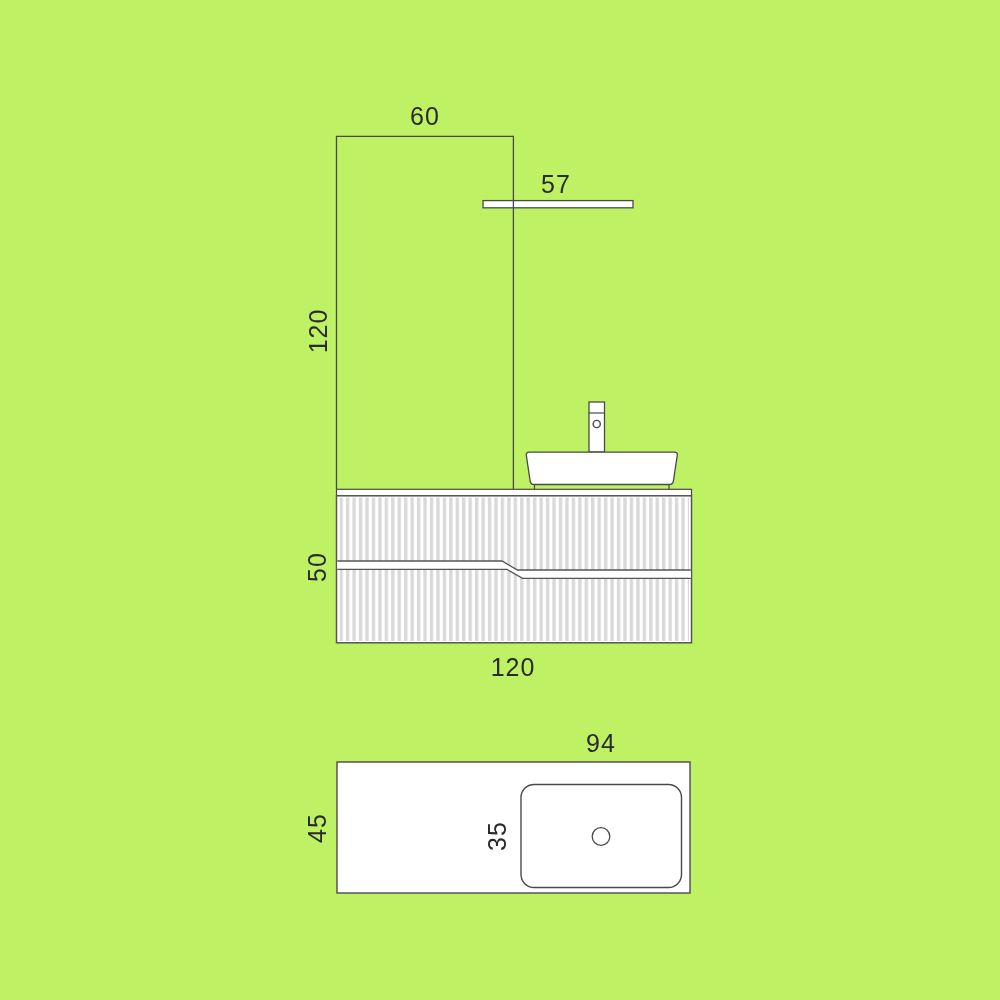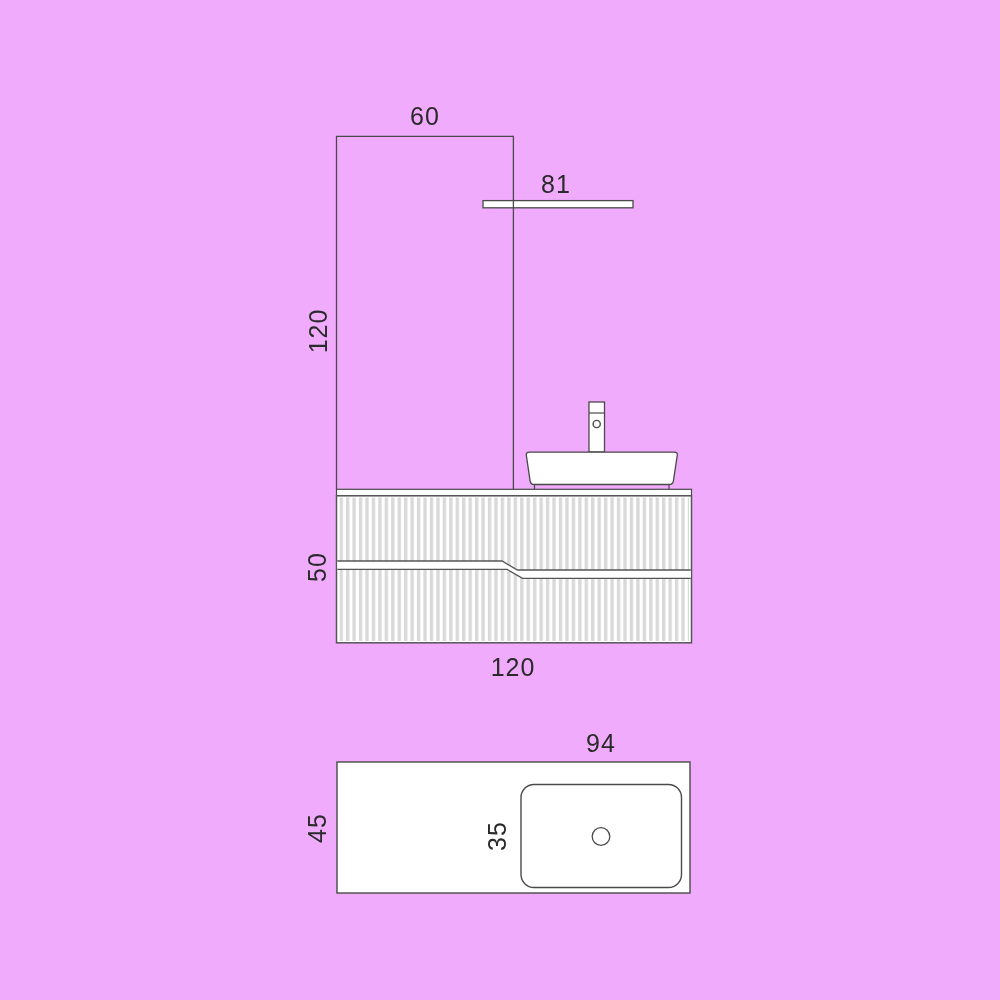--- a/index.html
+++ b/index.html
@@ -4,21 +4,21 @@
 <style>
   html, body {
     margin: 0;
     padding: 0;
     background: #ffffff;
   }
   .canvas {
     position: relative;
     width: 1000px;
     height: 1000px;
-    background: #f0abfc;
+    background: #bef264;
     overflow: hidden;
     font-family: "Liberation Sans", "DejaVu Sans", sans-serif;
     text-align: center;
   }
   .canvas svg {
     position: absolute;
     left: 0;
     top: 0;
   }
   .dim {
@@ -85,21 +85,21 @@
 
     <g>
       <rect x="337" y="762" width="353" height="131" fill="#ffffff" stroke="#4a4a4a" stroke-width="1.4"></rect>
       <rect x="521" y="784.5" width="160.5" height="103" rx="13" ry="13" fill="#ffffff" stroke="#4a4a4a" stroke-width="1.4"></rect>
       <circle cx="601" cy="836.5" r="8.8" fill="none" stroke="#4a4a4a" stroke-width="1.3"></circle>
     </g>
   </svg>
 
   <div class="dim" style="left:425px; top:116px">60</div>
 
-  <div class="dim" style="left:556px; top:184px">81</div>
+  <div class="dim" style="left:556px; top:184px">57</div>
 
   <div class="dim v" style="left:318px; top:331px">120</div>
 
   <div class="dim v" style="left:317px; top:567px">50</div>
 
   <div class="dim" style="left:513px; top:667px">120</div>
 
   <div class="dim v" style="left:317px; top:828px">45</div>
 
   <div class="dim" style="left:601px; top:743px">94</div>

